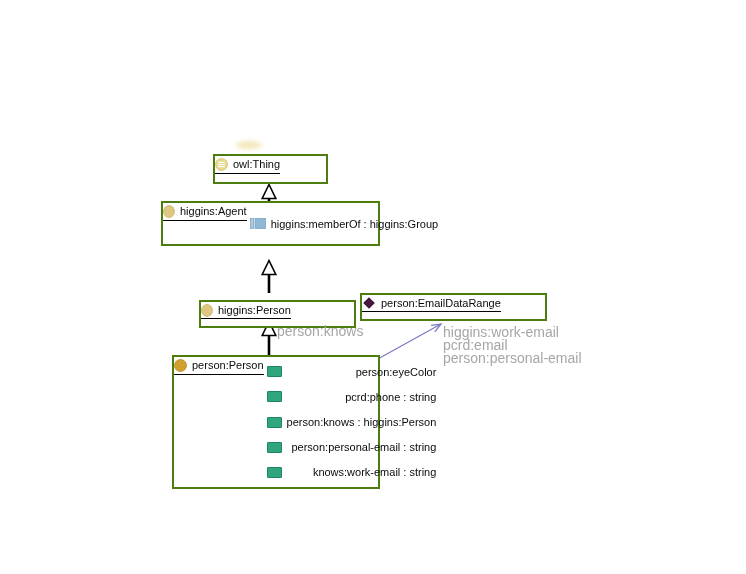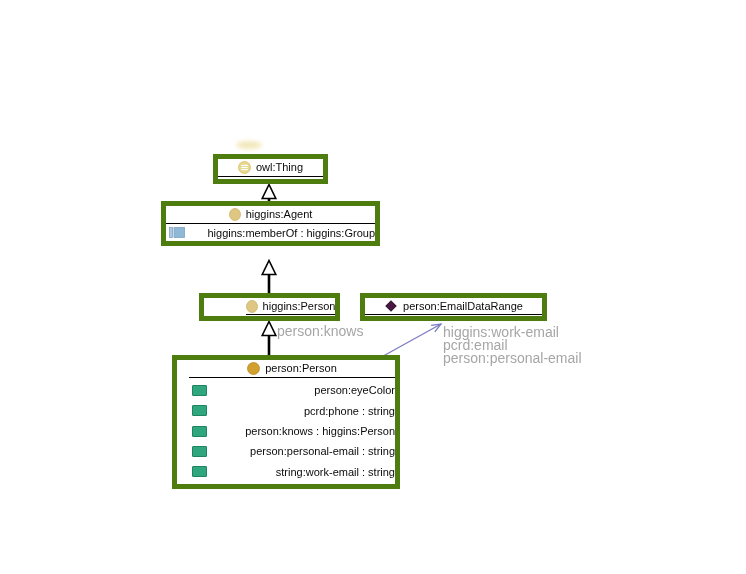--- a/index.html
+++ b/index.html
@@ -2,22 +2,22 @@
 <html><head>
 <meta charset="utf-8">
 <style>
   html,body { margin:0; padding:0; background:#ffffff; }
   .canvas {
     position:relative; width:746px; height:574px; background:#ffffff;
     font-family:"Liberation Sans", sans-serif; font-size:11px; color:#0a0a0a;
     overflow:hidden;
   }
   .node {
-    position:absolute; background:#ffffff; border:5px solid #4d7c0f;
-    box-sizing:border-box; display:flex; flex-direction:column;
+    position:absolute; background:#ffffff; border:2px solid #4d7c0f;
+    box-sizing:border-box; display:flex; 
   }
   .node-title {
     display:flex; align-items:center; justify-content:center; gap:5px;
     border-bottom:1px solid #000000; box-sizing:border-box;
     white-space:nowrap;
   }
   .node-title .title-text { position:relative; top:-0.5px; }
   .node-empty { flex:1; }
   .attr-area { flex:1; display:flex; flex-direction:column; justify-content:space-around; padding:2px 0; }
   .attr-row {
@@ -27,25 +27,25 @@
   .attr-square {
     width:13px; height:9px; background:#2fa67d; border:1px solid #1f8560;
     border-radius:1px; flex:0 0 auto;
   }
   .icon-svg { flex:0 0 auto; display:block; }
   
   #node-thing   { left:213px; top:154px; width:115px; height:30px; }
   #node-thing   .node-title { height:18px; }
   #node-agent   { left:161px; top:201px; width:219px; height:45px; }
   #node-agent   .node-title { height:18px; }
-  #node-hperson { left:199px; top:293px; width:141px; height:28px;padding-left:42px; }
+  #node-hperson { left:199px; top:300px; width:157px; height:28px; }
   #node-hperson .node-title { height:17px; }
   #node-edr     { left:360px; top:293px; width:187px; height:28px; }
   #node-edr     .node-title { height:17px; }
-  #node-person  { left:172px; top:355px; width:228px; height:134px;padding-left:12px; }
+  #node-person  { left:172px; top:355px; width:208px; height:134px; }
   #node-person  .node-title { height:18px; }
   
   .edges { position:absolute; left:0; top:0; width:746px; height:574px; pointer-events:none; }
   
   .edge-label {
     position:absolute; color:#a6a6a6; font-size:14px; white-space:nowrap;
   }
   #label-knows { left:277px; top:323px; }
   #labels-email { left:443px; top:326px; line-height:13px; }
   
@@ -154,21 +154,21 @@
       <div class="attr-row">
         <span class="attr-square"></span>
         <span>person:knows : higgins:Person</span>
       </div>
       <div class="attr-row">
         <span class="attr-square"></span>
         <span>person:personal-email : string</span>
       </div>
       <div class="attr-row">
         <span class="attr-square"></span>
-        <span>string:work-email : string</span>
+        <span>knows:work-email : string</span>
       </div>
     </div>
   </div>
 
   <div class="edge-label" id="label-knows">person:knows</div>
 
   <div class="edge-label" id="labels-email">
     <div>higgins:work-email</div>
     <div>pcrd:email</div>
     <div>person:personal-email</div>

